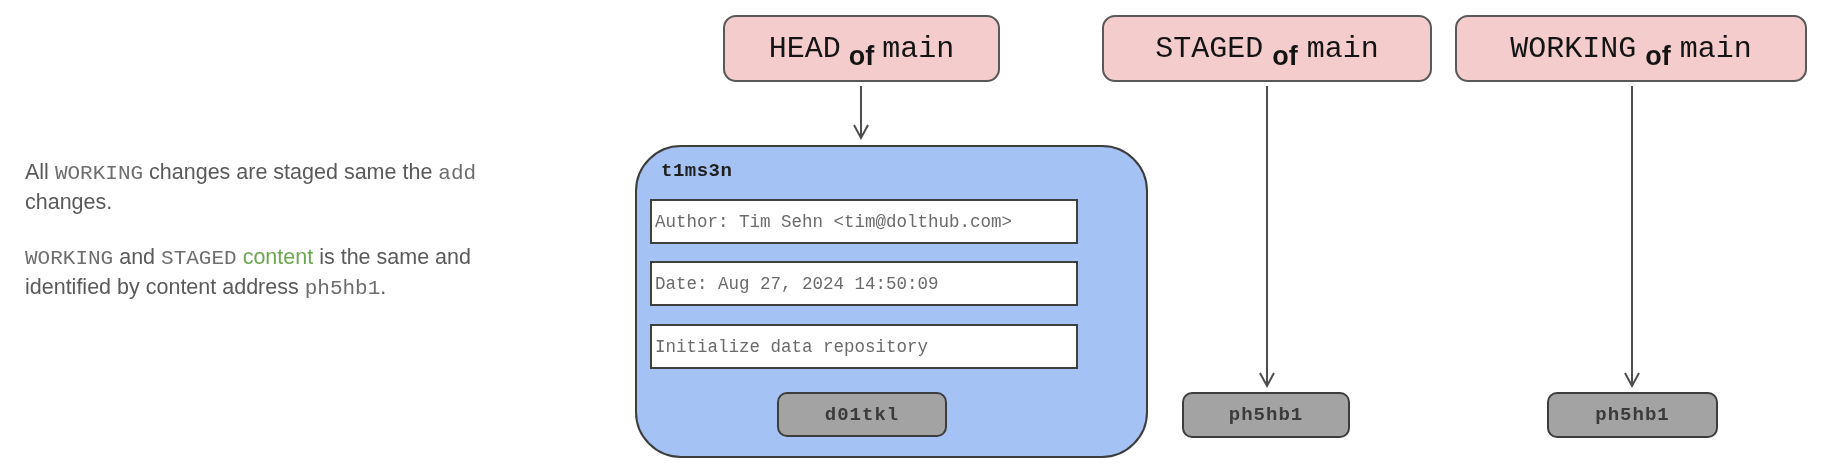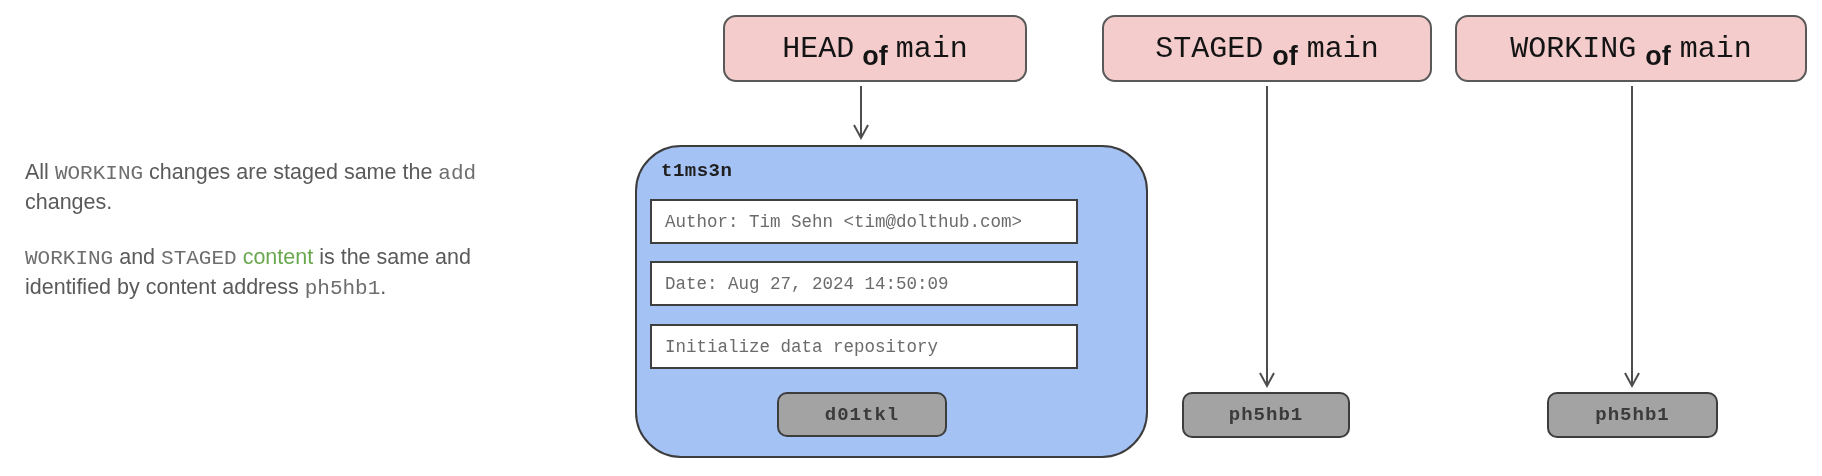--- a/index.html
+++ b/index.html
@@ -55,21 +55,21 @@
     font-size: 30px;
     color: #141414;
   }
   .ref-box .of {
     font-family: "Liberation Sans", sans-serif;
     font-weight: bold;
     font-size: 27px;
     color: #141414;
     margin-top: 16px;
   }
-  #ref-head    { left: 723px;  width: 304px; gap: 8px; }
+  #ref-head    { left: 723px;  width: 277px; gap: 8px; }
   #ref-staged  { left: 1102px; width: 330px; }
   #ref-working { left: 1455px; width: 352px; }
 
   
   .commit-box {
     position: absolute;
     left: 635px;
     top: 145px;
     width: 513px;
     height: 313px;
@@ -91,21 +91,21 @@
   .commit-row {
     position: absolute;
     left: 13px;
     width: 428px;
     height: 45px;
     background: #ffffff;
     border: 2px solid #3f3f3f;
     box-sizing: border-box;
     display: flex;
     align-items: center;
-    padding-left: 13px;
+    padding-left: 3px;
     font-family: "Liberation Mono", monospace;
     font-size: 17.5px;
     color: #6b6b6b;
     white-space: pre;
   }
   #row-author  { top: 52px; }
   #row-date    { top: 114px; }
   #row-message { top: 177px; }
 
   

